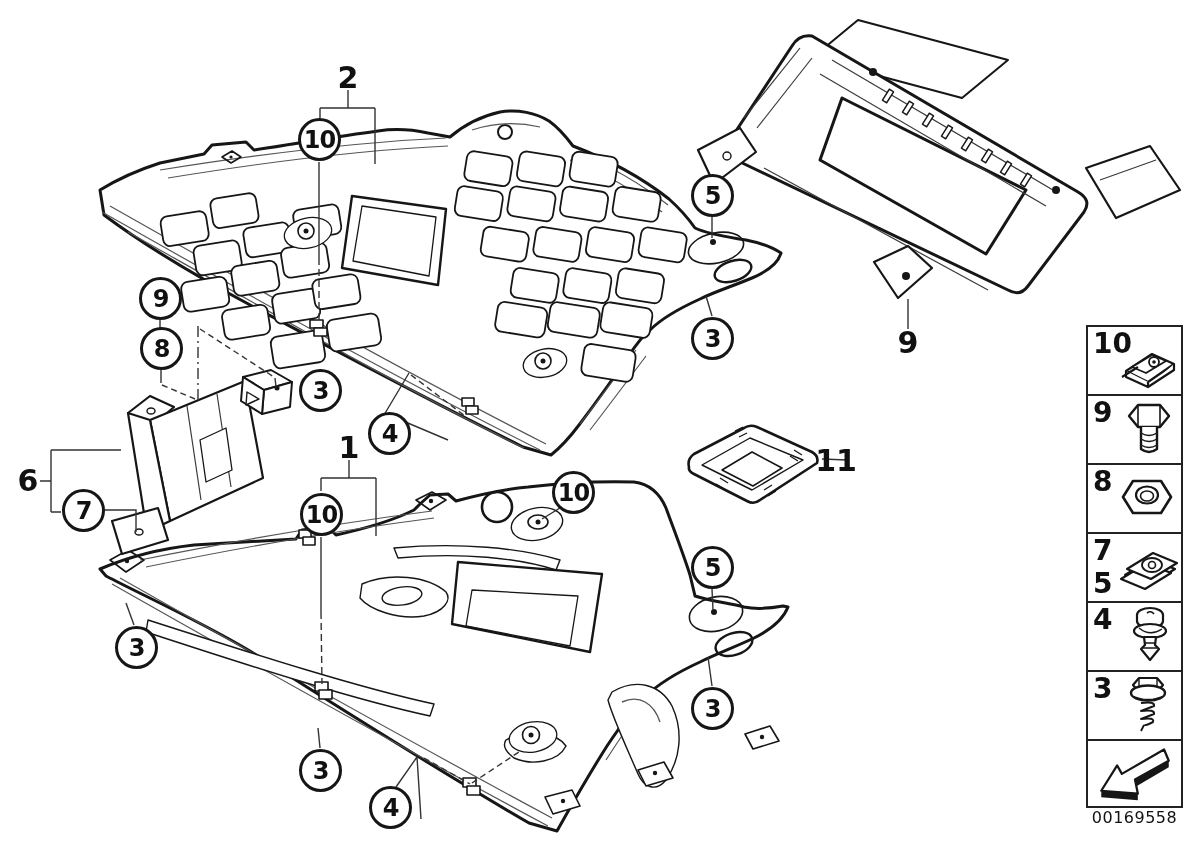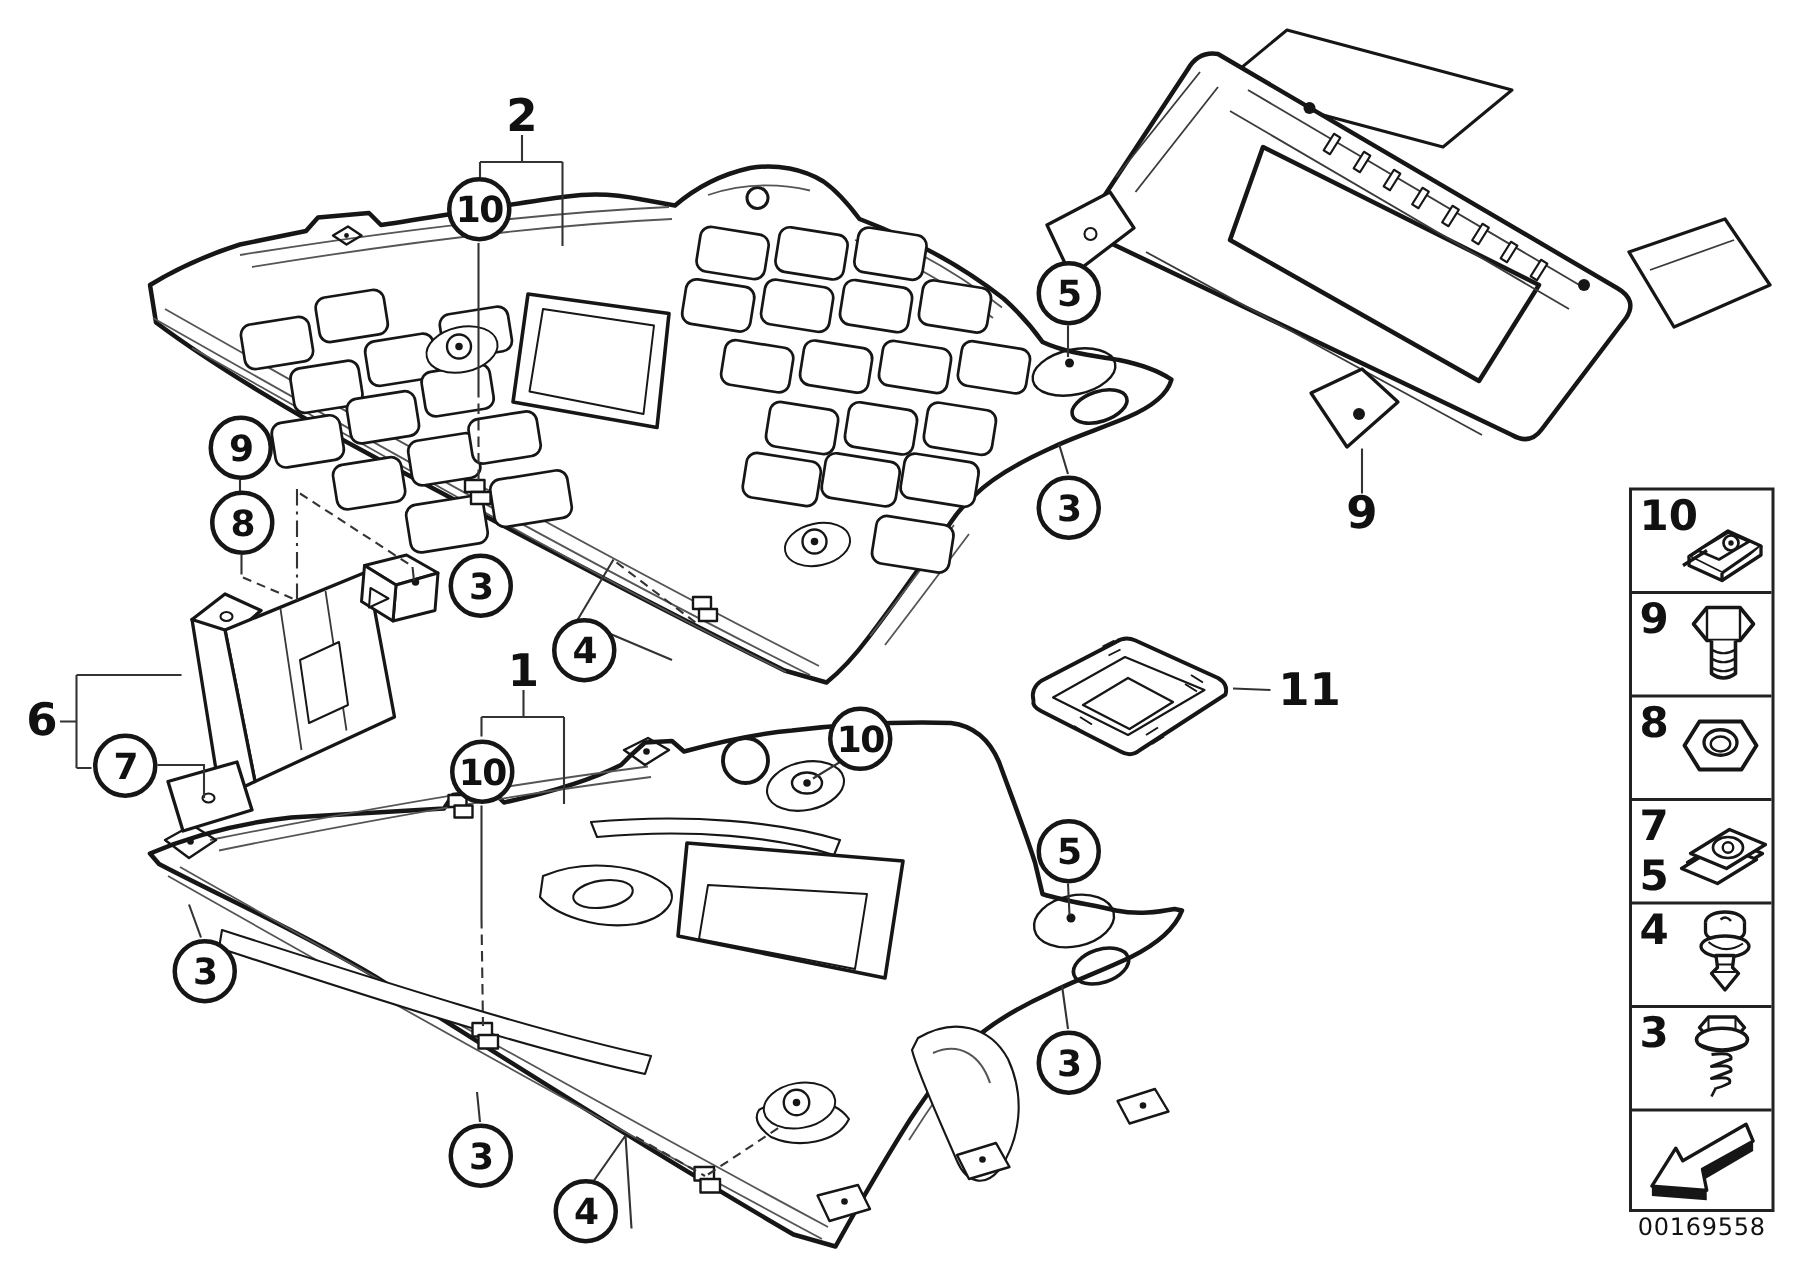--- a/index.html
+++ b/index.html
@@ -302,21 +302,21 @@
   <div class="callout" style="left:552px;top:471px">10</div>
   <div class="callout" style="left:691px;top:546px">5</div>
   <div class="callout" style="left:115px;top:626px">3</div>
   <div class="callout" style="left:691px;top:687px">3</div>
   <div class="callout" style="left:299px;top:749px">3</div>
   <div class="callout" style="left:369px;top:786px">4</div>
 
   <div class="plabel" style="left:348px;top:78px">2</div>
   <div class="plabel" style="left:349px;top:448px">1</div>
   <div class="plabel" style="left:28px;top:481px">6</div>
-  <div class="plabel" style="left:873px;top:461px">11</div>
+  <div class="plabel" style="left:836px;top:461px">11</div>
   <div class="plabel" style="left:908px;top:343px">9</div>
 
   <div class="legend">
 
     <div class="lg-box">
       <span class="lg-num">10</span>
       <span class="lg-ic">
         <svg width="66" height="52" viewBox="0 0 66 52" stroke="#161616" fill="#fff" stroke-linejoin="round">
           <path stroke-width="2.2" d="M12,34 L38,17 L60,27 L34,45 Z"></path>
           <path stroke-width="2.2" d="M12,34 L12,40 L34,50 L34,45"></path>

